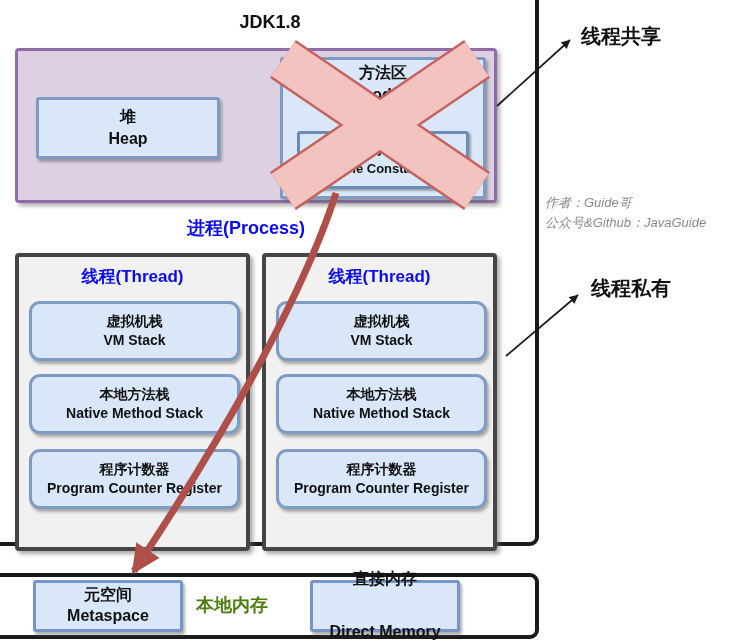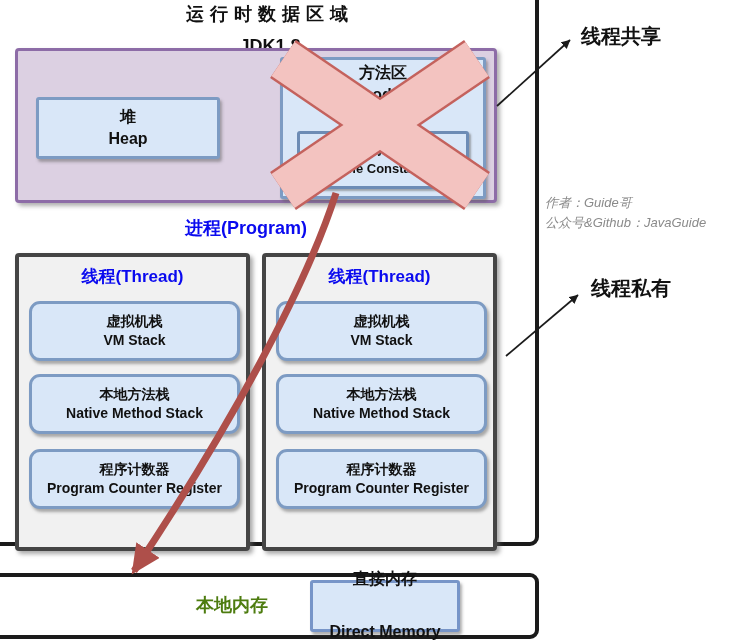--- a/index.html
+++ b/index.html
@@ -64,40 +64,39 @@
 </style>
 </head>
 <body>
 
 <div class="canvas">
 
   <div class="abs outer-border"></div>
   <div class="abs native-border"></div>
 
   <div class="abs title-wrap">
-    <div class="title-line1">运行时数据区域</div>
     <div class="title-line2">JDK1.8</div>
   </div>
 
   <div class="abs purple-box">
     <div class="abs blue-box heap-box">
       <div>堆</div>
       <div>Heap</div>
     </div>
     <div class="abs method-box">
       <div>方法区</div>
       <div>Method Area</div>
       <div class="abs blue-box rcp-box">
         <div>运行时常量池</div>
         <div>Runtime Constant Pool</div>
       </div>
     </div>
   </div>
 
-  <div class="abs process-label">进程(Program)</div>
+  <div class="abs process-label">进程(Process)</div>
 
   <div class="abs thread-box left">
     <div class="thread-label">线程(Thread)</div>
     <div class="abs blue-box sub-box sub-1">
       <div>虚拟机栈</div>
       <div>VM Stack</div>
     </div>
     <div class="abs blue-box sub-box sub-2">
       <div>本地方法栈</div>
       <div>Native Method Stack</div>
@@ -117,20 +116,24 @@
     <div class="abs blue-box sub-box sub-2">
       <div>本地方法栈</div>
       <div>Native Method Stack</div>
     </div>
     <div class="abs blue-box sub-box sub-3">
       <div>程序计数器</div>
       <div>Program Counter Register</div>
     </div>
   </div>
 
+  <div class="abs blue-box metaspace-box">
+    <div>元空间</div>
+    <div>Metaspace</div>
+  </div>
   <div class="abs native-label">本地内存</div>
   <div class="abs blue-box direct-box">
     <div>直接内存</div>
     <div>Direct Memory</div>
   </div>
 
   <div class="abs annot annot-shared">线程共享</div>
   <div class="abs annot annot-private">线程私有</div>
   <div class="abs author">
     <div>作者：Guide哥</div>

